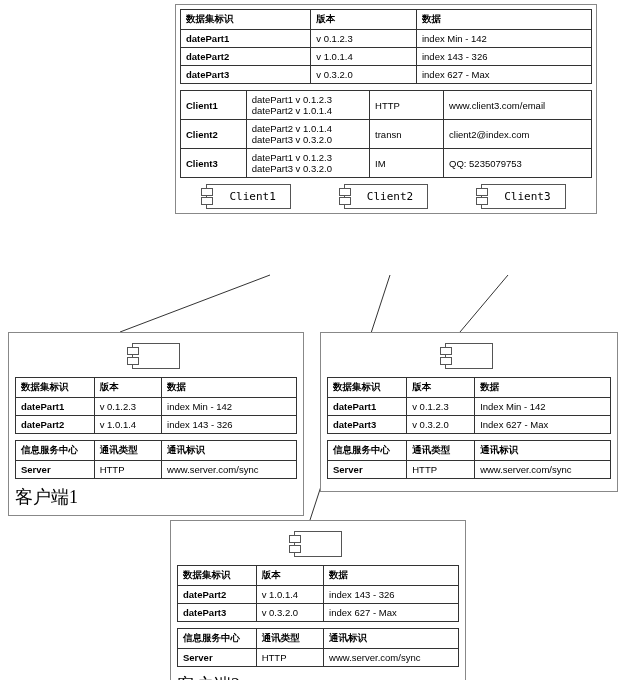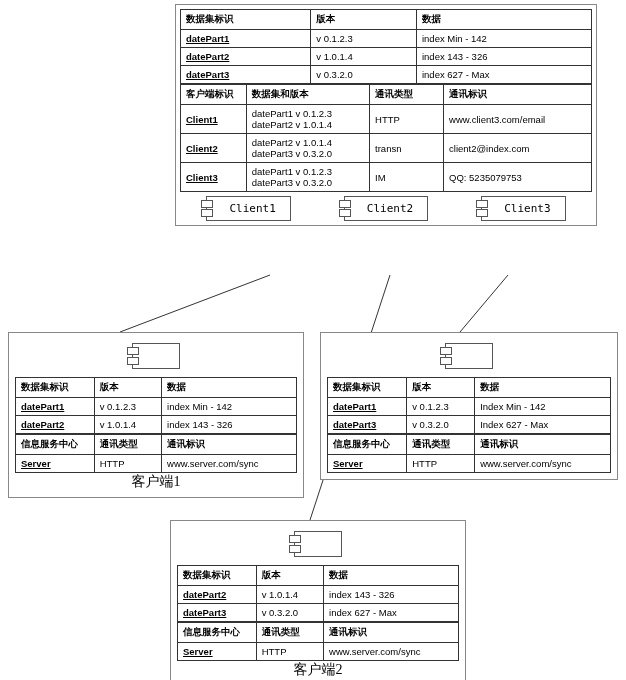--- a/index.html
+++ b/index.html
@@ -1,40 +1,40 @@
 <!DOCTYPE html>
 <html><head>
   <meta charset="utf-8">
   <style>
     * { box-sizing: border-box; margin: 0; padding: 0; }
     body { font-family: "Microsoft YaHei", Arial, sans-serif; font-size: 10px; background: #fff; width: 626px; height: 680px; position: relative; }
     
     .server-box { position: absolute; left: 175px; top: 4px; width: 422px; border: 1px solid #888; background: #fff; padding: 4px; }
     
-    table { border-collapse: collapse; width: 100%; }
+    table { border-collapse: collapse; width: 100%; margin-bottom: 6px; }
     table td { border: 1px solid #333; padding: 3px 5px; font-size: 9.5px; }
     table td.hdr { font-weight: bold; }
-    table td.bold { font-weight: bold; text-decoration: underline; }
+    table td.bold { font-weight: bold; }
     
     .comp-row { display: flex; justify-content: space-around; margin-top: 4px; }
     .component { position: relative; border: 1px solid #555; padding: 5px 14px 5px 22px; font-size: 11px; font-family: monospace; background: #fff; }
     .component::before { content: ""; position: absolute; left: -6px; top: 3px; width: 10px; height: 6px; border: 1px solid #555; background: #fff; }
     .component::after { content: ""; position: absolute; left: -6px; bottom: 3px; width: 10px; height: 6px; border: 1px solid #555; background: #fff; }
     
     .client-box { position: absolute; border: 1px solid #888; background: #fff; padding: 6px; width: 296px; }
     .client1 { left: 8px; top: 332px; }
     .client3 { left: 320px; top: 332px; width: 298px; }
     .client2 { left: 170px; top: 520px; width: 296px; }
     
     .client-box .comp-icon { display: flex; justify-content: center; margin: 4px 0 8px 0; }
     .comp-blank { position: relative; border: 1px solid #555; width: 48px; height: 26px; background: #fff; }
     .comp-blank::before { content: ""; position: absolute; left: -6px; top: 3px; width: 10px; height: 6px; border: 1px solid #555; background: #fff; }
     .comp-blank::after { content: ""; position: absolute; left: -6px; bottom: 3px; width: 10px; height: 6px; border: 1px solid #555; background: #fff; }
     
-    .client-label { text-align: center; font-size: 14px; font-family: "SimSun", serif; }
+    .client-label { font-size: 18px; font-family: "SimSun", serif; }
     
     svg.lines { position: absolute; left: 0; top: 0; width: 626px; height: 680px; pointer-events: none; z-index: -0.5; }
     
     .t2 td:nth-child(1){width:16%}
     .t2 td:nth-child(2){width:30%}
     .t2 td:nth-child(3){width:18%}
     .t2 td:nth-child(4){width:36%}
     
     .ct td:nth-child(1){width:28%}
     .ct td:nth-child(2){width:24%}
@@ -69,26 +69,20 @@
         </tr>
     <tr>
           <td class="bold">datePart3</td>
           <td>v 0.3.2.0</td>
           <td>index 627 - Max</td>
         </tr>
   </tbody>
     </table>
   <table class="t2">
     <tbody>
-        <tr>
-      <td class="hdr">客户端标识</td>
-      <td class="hdr">数据集和版本</td>
-      <td class="hdr">通讯类型</td>
-      <td class="hdr">通讯标识</td>
-    </tr>
     <tr>
           <td class="bold">Client1</td>
           <td style="white-space:pre-line">datePart1 v 0.1.2.3
 datePart2 v 1.0.1.4</td>
           <td>HTTP</td>
           <td>www.client3.com/email</td>
         </tr>
     <tr>
           <td class="bold">Client2</td>
           <td style="white-space:pre-line">datePart2 v 1.0.1.4

